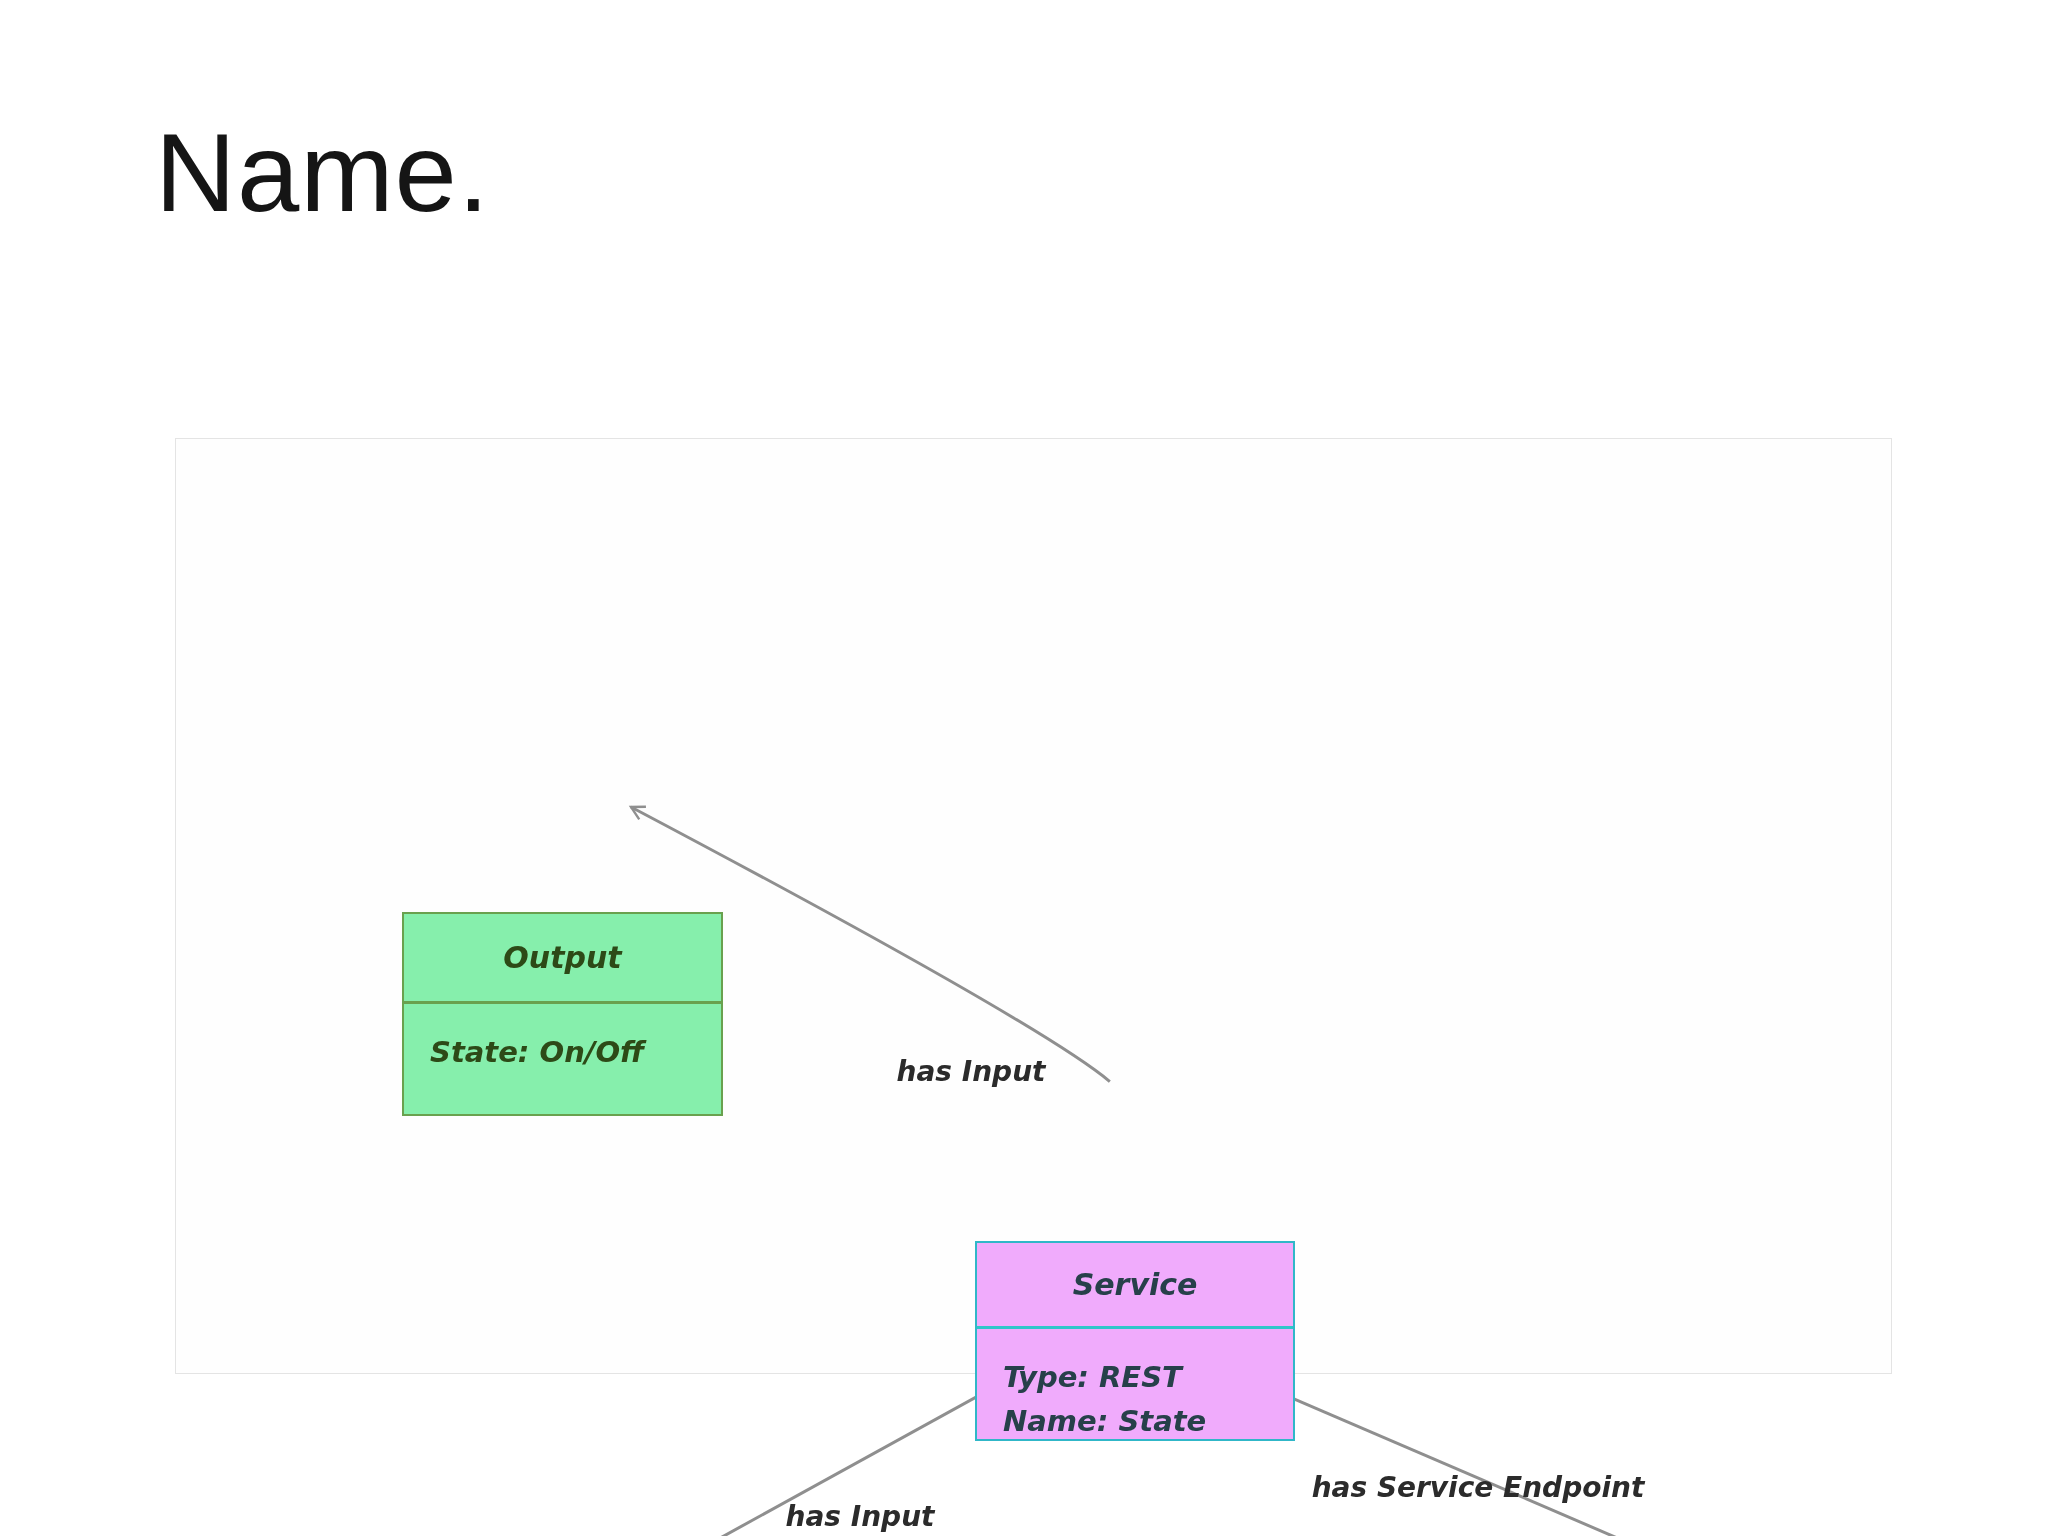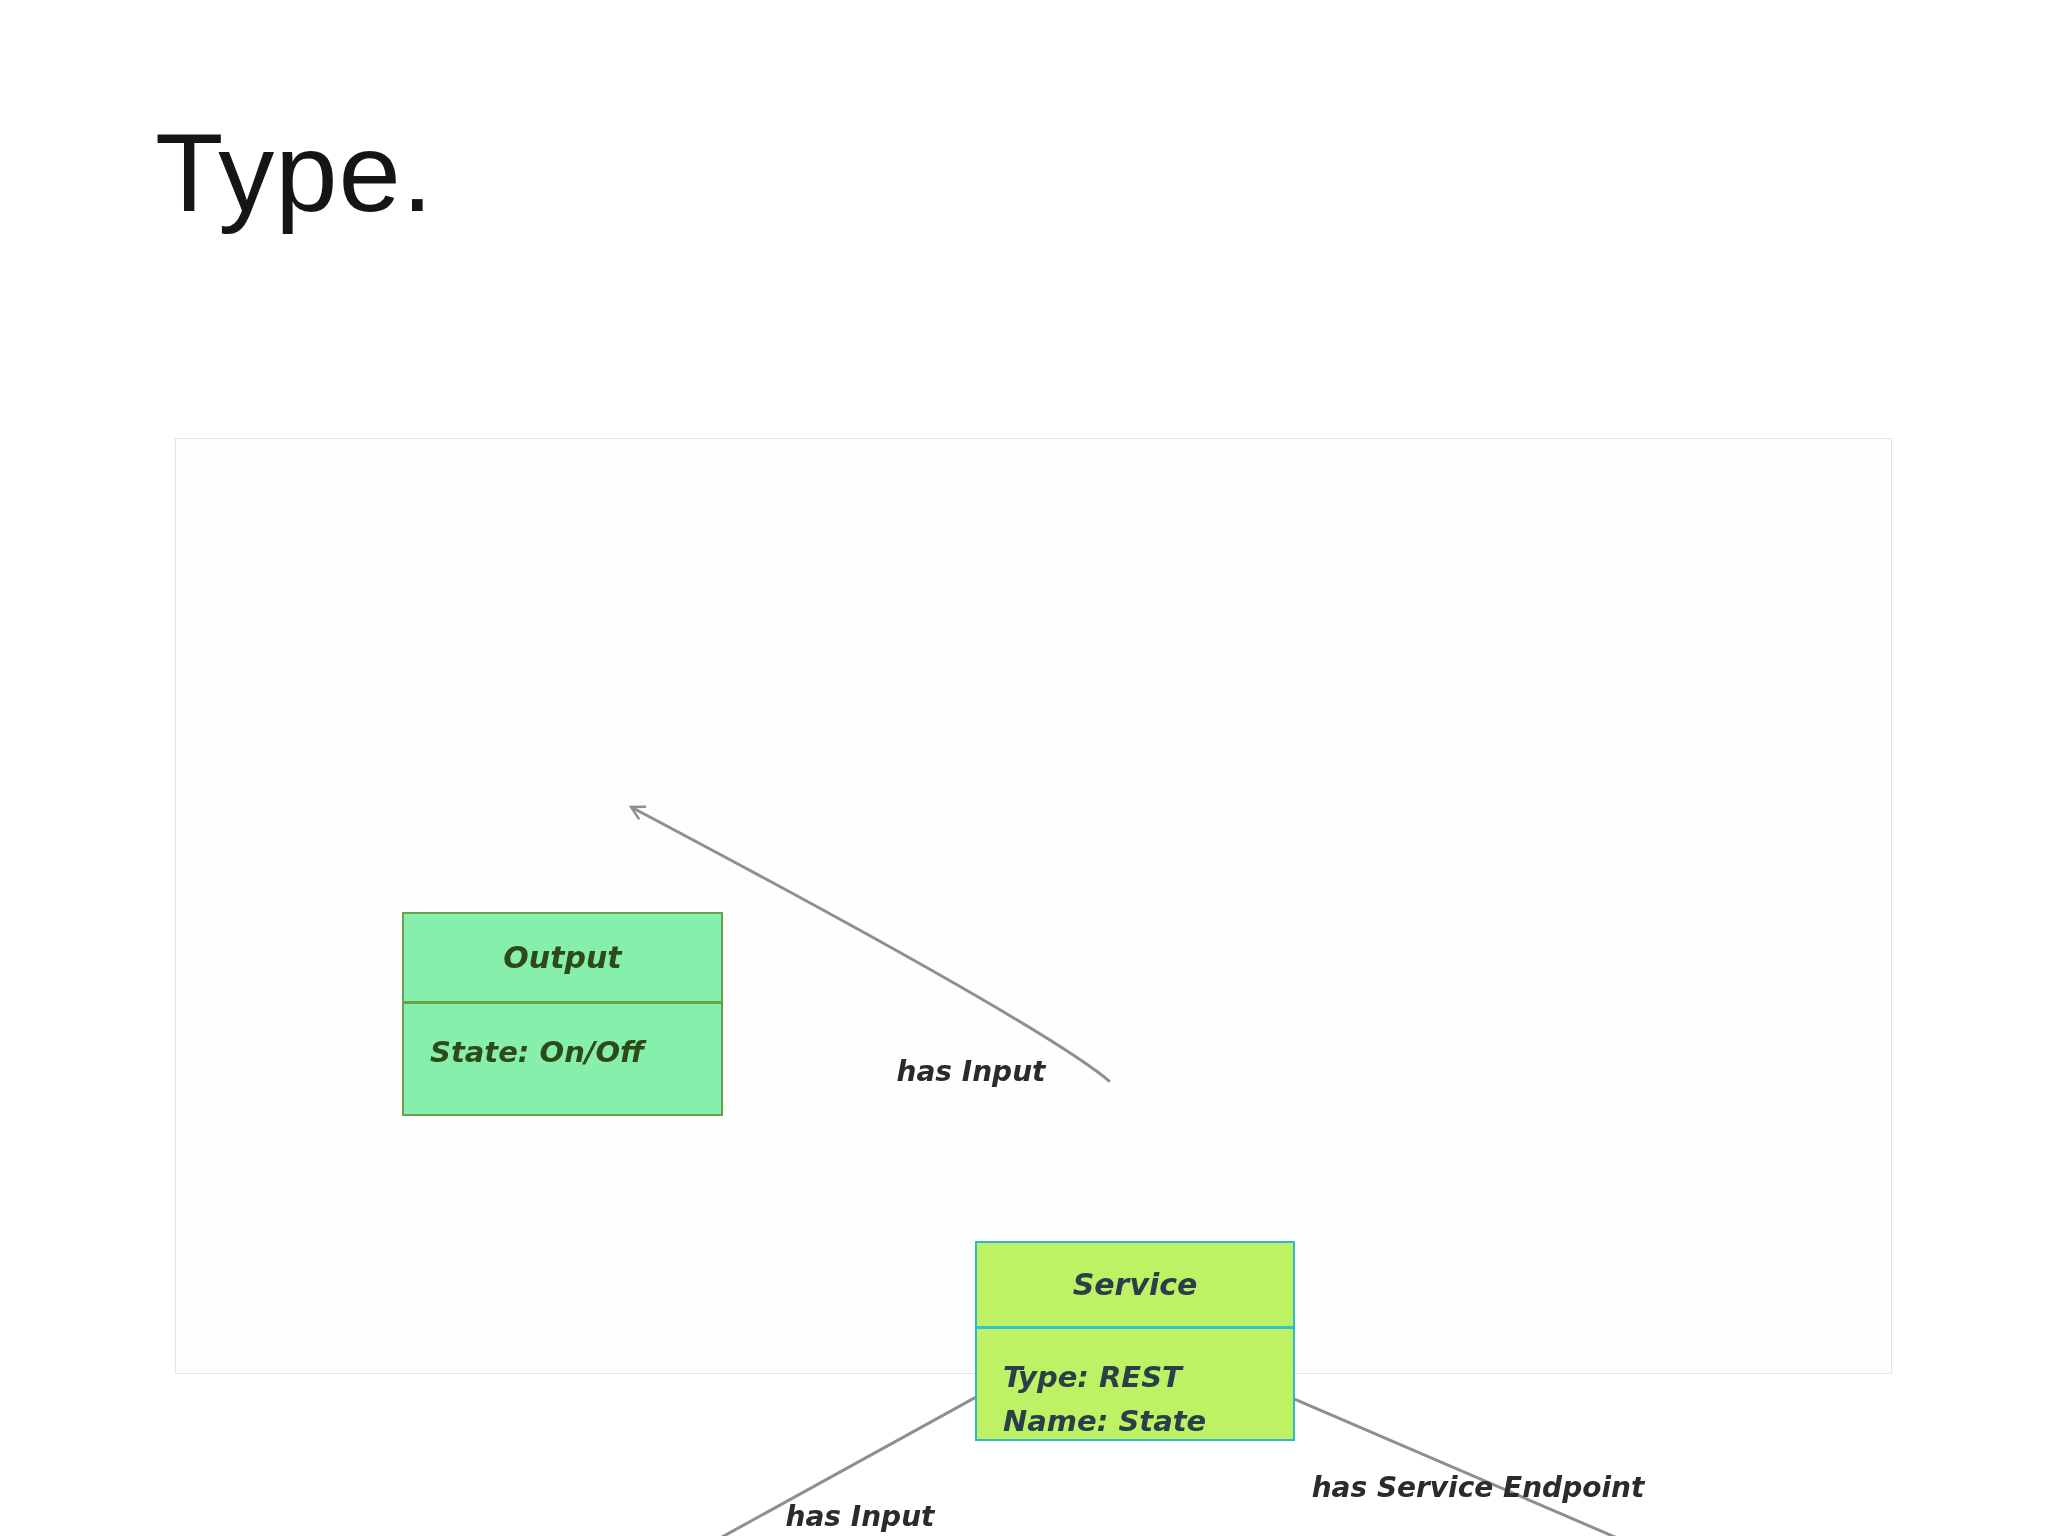--- a/index.html
+++ b/index.html
@@ -26,41 +26,41 @@
   }
   .node .node-body{
     box-sizing:border-box;padding:26px 0 0 26px;
     font-size:29px;line-height:44px;text-align:left;
   }
   .node.green{
     background:#86efac;border:2px solid #69a14e;color:#2d4a17;
   }
   .node.green .node-title{border-bottom:3px solid #69a14e;}
   .node.blue{
-    background:#bef264;border:2px solid #30b7c8;color:#27404a;
+    background:#f0abfc;border:2px solid #30b7c8;color:#27404a;
   }
   .node.blue .node-title{border-bottom:3px solid #2ec6c9;}
   .node-output{left:226px;top:473px;width:321px;height:204px;}
   .node-output .node-title{height:90px;}
   .node-service{left:799px;top:802px;width:320px;height:200px;}
   .node-service .node-title{height:86px;}
   .edges-svg{position:absolute;left:0;top:0;width:2048px;height:1536px;}
   .edge-label{
     position:absolute;transform:translate(-50%,-50%);
     font-size:28px;font-style:italic;font-weight:bold;color:#2b2b2b;
     white-space:nowrap;
   }
   .label-has-output{left:795px;top:632px;}
   .label-has-input{left:684px;top:1077px;}
   .label-has-endpoint{left:1302px;top:1048px;}
 </style>
 </head>
 <body>
 
-<div class="slide-title">Type.</div>
+<div class="slide-title">Name.</div>
 
 <div class="diagram-frame">
 
   <svg class="edges-svg" viewBox="175 438 1715 934">
     <defs>
       <marker id="arrowhead" markerWidth="16" markerHeight="14" refX="13" refY="7" orient="auto" markerUnits="userSpaceOnUse">
         <path d="M2,1 L13,7 L2,13" fill="none" stroke="#8f8f8f" stroke-width="2"></path>
       </marker>
     </defs>
     <path d="M957,800 Q900,752 556,570" fill="none" stroke="#8f8f8f" stroke-width="2.5" marker-end="url(#arrowhead)"></path>

